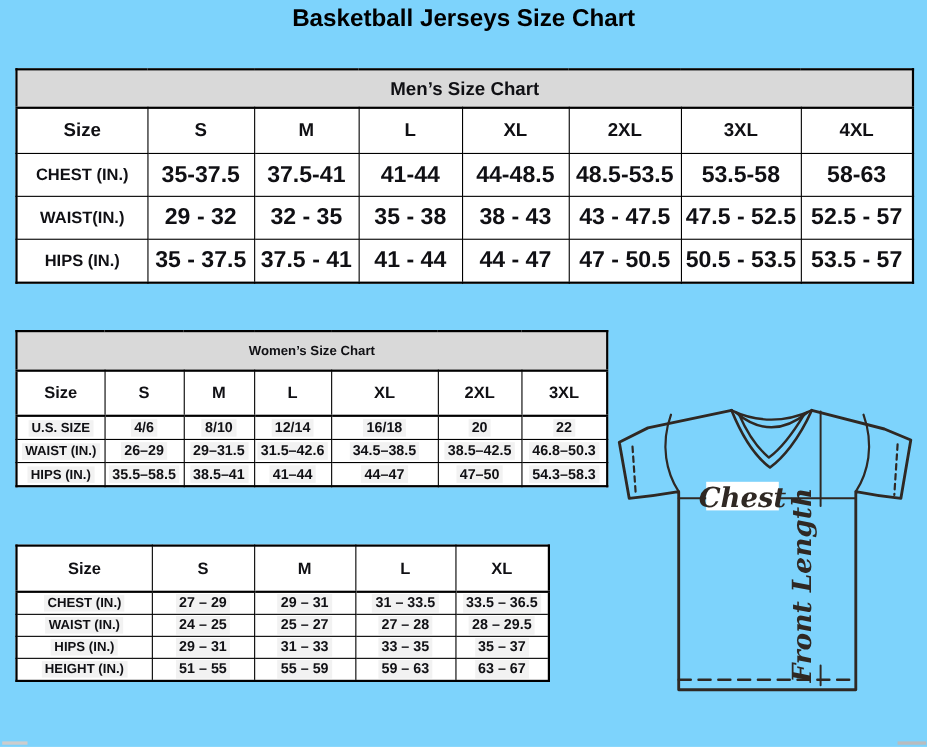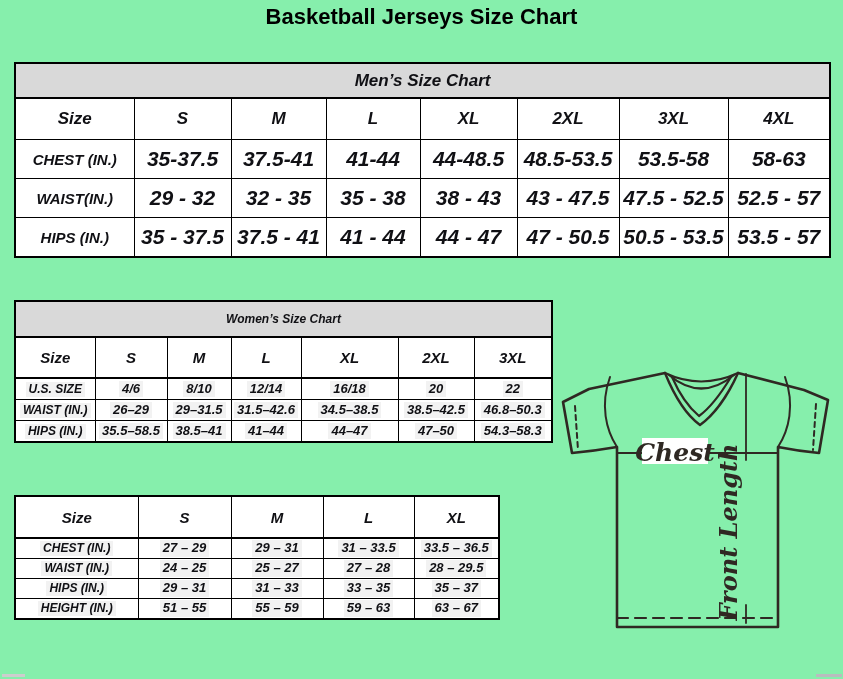--- a/index.html
+++ b/index.html
@@ -1,21 +1,21 @@
 <!DOCTYPE html>
 <html><head>
 <meta charset="utf-8">
 <style>
   html,body{margin:0;padding:0;background:#fff;}
-  .page{position:relative;width:843px;height:679px;background:#86efac;overflow:hidden;
+  .page{position:relative;width:843px;height:679px;background:#7dd3fc;overflow:hidden;
         font-family:"Liberation Sans",sans-serif;color:#101014;}
   .title{position:absolute;top:4px;left:0;width:843px;text-align:center;
          font-size:22px;font-weight:bold;color:#000;}
   table.tbl{position:absolute;border-collapse:collapse;table-layout:fixed;background:#fff;
-            border:2px solid #000;font-style:italic;}
+            border:2px solid #000;}
   .tbl td,.tbl th{border:1px solid #000;text-align:center;vertical-align:middle;padding:0;
                   font-weight:bold;color:#101014;overflow:hidden;white-space:nowrap;}
   .band{background:#d9d9d9;border-bottom:2px solid #000 !important;}
   .thickb{border-bottom:2px solid #000 !important;}
 
   
   .mens{left:14px;top:62px;width:815px;}
   .mens .band{height:33px;font-size:17px;}
   .mens .hdr th{height:40px;font-size:17px;}
   .mens .drow th{height:38px;font-size:15px;}

